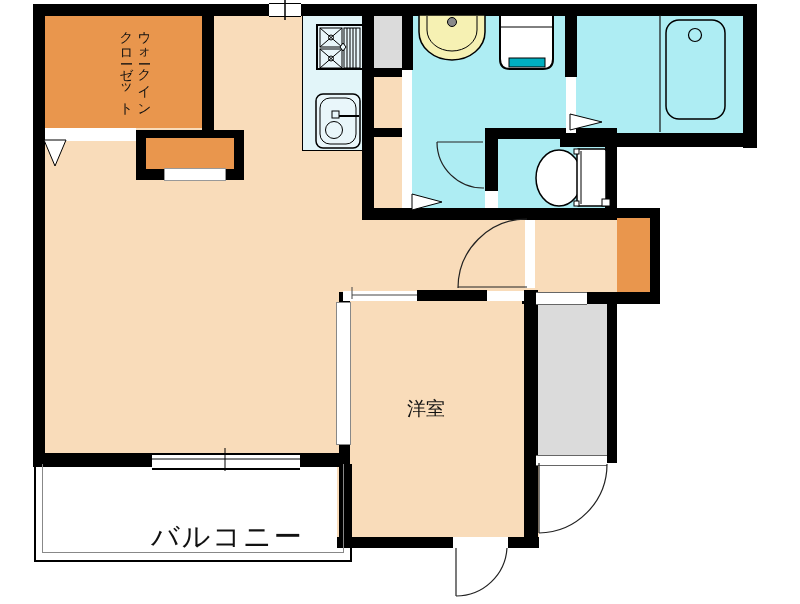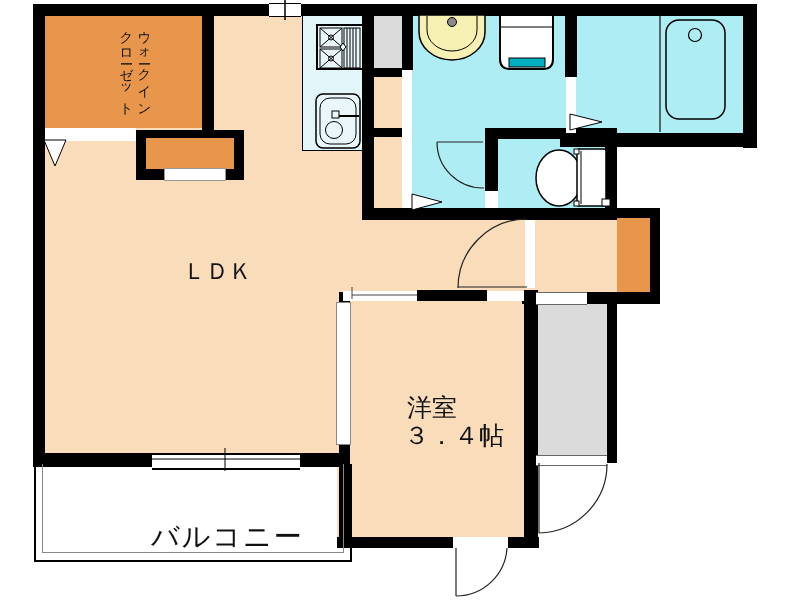--- a/index.html
+++ b/index.html
@@ -160,23 +160,21 @@
     <line x1="352" y1="295" x2="417" y2="295" stroke="#444" stroke-width="1"></line>
     <line x1="352" y1="287" x2="352" y2="299" stroke="#444" stroke-width="1"></line>
   </svg>
 
   <div class="label vtext" style="left:118px;top:22px;height:112px;font-size:13.5px;line-height:18px;letter-spacing:2px;">
     <span>ウォークイン</span>
     <span>クローゼット</span>
   </div>
 
   <div class="label" style="left:183px;top:256px;font-size:23px;line-height:31px;">
-    <div>ＬＤＫ</div>
   </div>
 
-  <div class="label" style="left:404px;top:394px;font-size:25px;line-height:28px;">
+  <div class="label" style="left:404px;top:394px;font-size:19px;line-height:28px;">
     <div style="padding-left:3px;">洋室</div>
-    <div>３．４帖</div>
   </div>
 
   <div class="label" style="left:151px;top:518px;font-size:28px;letter-spacing:2px;">バルコニー</div>
 
 </div>
 
 </body></html>

